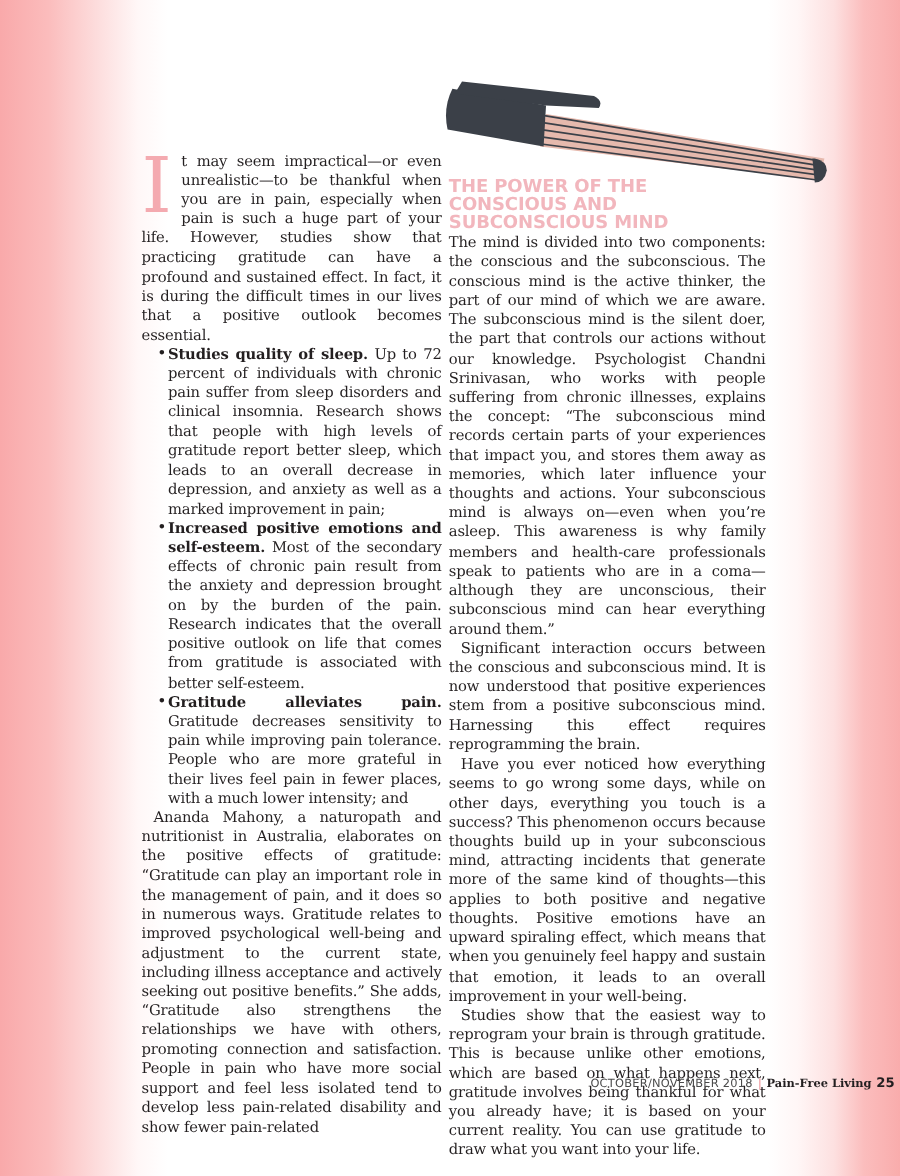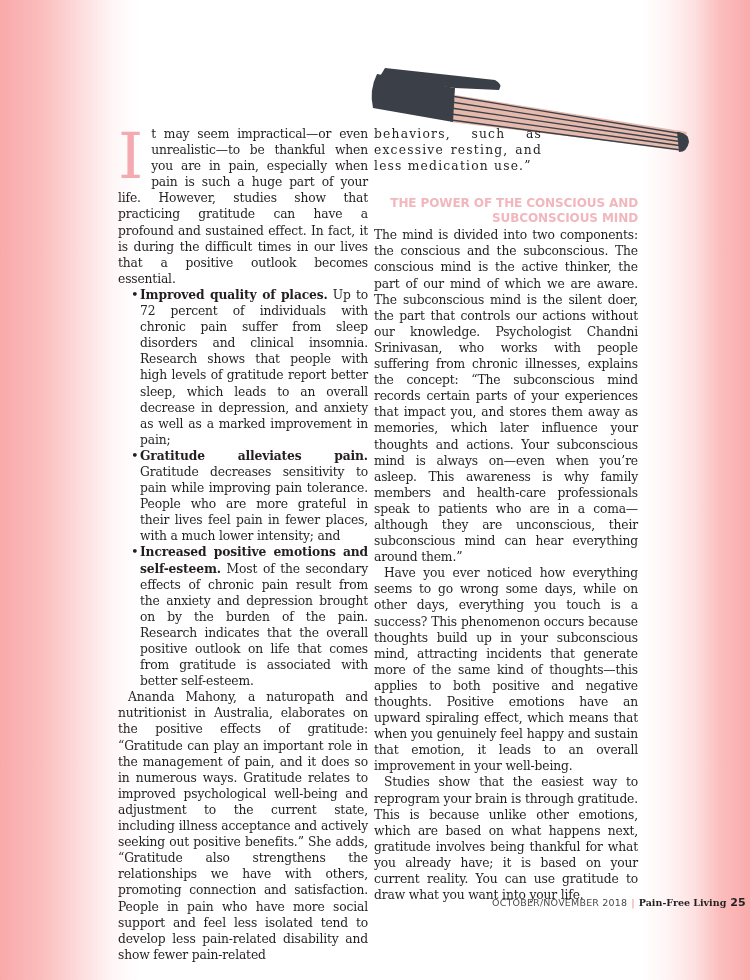--- a/index.html
+++ b/index.html
@@ -19,23 +19,23 @@
   .col-right { left: 374px; width: 264px; }
   .col p { margin: 0; }
   .indent { text-indent: 10px; }
   .dropcap {
     float: left; font-family: "DejaVu Serif", serif;
     font-size: 64px; line-height: 52px; color: #f4aab0;
     margin: 4px 8px 0 0; font-weight: normal;
   }
   .section-heading {
     font-family: "DejaVu Sans", sans-serif; font-weight: bold;
-    color: #f2b6bd; font-size: 12px; line-height: 15px;
+    color: #f2b6bd; font-size: 15px; line-height: 15px;
     text-transform: uppercase; letter-spacing: -0.1px;
-    margin: 16px 0 1px 0; text-align: right;
+    margin: 16px 0 1px 0; text-align: left;
   }
   ul.bullets { margin: 0; padding: 0 0 0 22px; list-style: none; }
   ul.bullets li { position: relative; }
   ul.bullets li::before {
     content: "•"; position: absolute; left: -9px; top: 0; font-size: 13px;
   }
   .lead { font-weight: bold; }
   .narrow { width: 168px; text-align: justify; letter-spacing: 1.2px; }
   .footer {
     position: absolute; left: 492px; top: 896px;
@@ -62,31 +62,31 @@
   <path d="M314 82 Q324 84 324 92 Q322 102 314 102 L312 82 Z" fill="#3b4048"></path>
   <path d="M12 24 L90 38 L88 72 L8 58 Q4 40 12 24 Z" fill="#3b4048"></path>
   <path d="M20 18 L130 30 Q138 34 134 40 L90 38 L14 28 Z" fill="#3b4048"></path>
 </svg>
 
 <div class="col col-left">
   <p>
     <span class="dropcap">I</span><span>t may seem impractical—or even unrealistic—to be thankful when you are in pain, especially when pain is such a huge part of your life. However, studies show that practicing gratitude can have a profound and sustained effect. In fact, it is during the difficult times in our lives that a positive outlook becomes essential.</span>
   </p>
   <ul class="bullets">
-    <li><span class="lead">Improved quality of places.</span><span> Up to 72 percent of individuals with chronic pain suffer from sleep disorders and clinical insomnia. Research shows that people with high levels of gratitude report better sleep, which leads to an overall decrease in depression, and anxiety as well as a marked improvement in pain;</span></li>
+    <li><span class="lead">Studies quality of sleep.</span><span> Up to 72 percent of individuals with chronic pain suffer from sleep disorders and clinical insomnia. Research shows that people with high levels of gratitude report better sleep, which leads to an overall decrease in depression, and anxiety as well as a marked improvement in pain;</span></li>
+    <li><span class="lead">Increased positive emotions and self-esteem.</span><span> Most of the secondary effects of chronic pain result from the anxiety and depression brought on by the burden of the pain. Research indicates that the overall positive outlook on life that comes from gratitude is associated with better self-esteem.</span></li>
     <li><span class="lead">Gratitude alleviates pain.</span><span> Gratitude decreases sensitivity to pain while improving pain tolerance. People who are more grateful in their lives feel pain in fewer places, with a much lower intensity; and</span></li>
-    <li><span class="lead">Increased positive emotions and self-esteem.</span><span> Most of the secondary effects of chronic pain result from the anxiety and depression brought on by the burden of the pain. Research indicates that the overall positive outlook on life that comes from gratitude is associated with better self-esteem.</span></li>
   </ul>
   <p class="indent">Ananda Mahony, a naturopath and nutritionist in Australia, elaborates on the positive effects of gratitude: “Gratitude can play an important role in the management of pain, and it does so in numerous ways. Gratitude relates to improved psychological well-being and adjustment to the current state, including illness acceptance and actively seeking out positive benefits.” She adds, “Gratitude also strengthens the relationships we have with others, promoting connection and satisfaction. People in pain who have more social support and feel less isolated tend to develop less pain-related disability and show fewer pain-related</p>
 </div>
 
 <div class="col col-right">
-  <p class="narrow">behaviors, such as excessive resting, and less medication use.”</p>
   <div class="section-heading" style="margin-top:22px">The Power of the Conscious and Subconscious Mind</div>
   <p>The mind is divided into two components: the conscious and the subconscious. The conscious mind is the active thinker, the part of our mind of which we are aware. The subconscious mind is the silent doer, the part that controls our actions without our knowledge. Psychologist Chandni Srinivasan, who works with people suffering from chronic illnesses, explains the concept: “The subconscious mind records certain parts of your experiences that impact you, and stores them away as memories, which later influence your thoughts and actions. Your subconscious mind is always on—even when you’re asleep. This awareness is why family members and health-care professionals speak to patients who are in a coma—although they are unconscious, their subconscious mind can hear everything around them.”</p>
+  <p class="indent">Significant interaction occurs between the conscious and subconscious mind. It is now understood that positive experiences stem from a positive subconscious mind. Harnessing this effect requires reprogramming the brain.</p>
   <p class="indent">Have you ever noticed how everything seems to go wrong some days, while on other days, everything you touch is a success? This phenomenon occurs because thoughts build up in your subconscious mind, attracting incidents that generate more of the same kind of thoughts—this applies to both positive and negative thoughts. Positive emotions have an upward spiraling effect, which means that when you genuinely feel happy and sustain that emotion, it leads to an overall improvement in your well-being.</p>
   <p class="indent">Studies show that the easiest way to reprogram your brain is through gratitude. This is because unlike other emotions, which are based on what happens next, gratitude involves being thankful for what you already have; it is based on your current reality. You can use gratitude to draw what you want into your life.</p>
 
 </div>
 
 <div class="footer">
   <span class="date">OCTOBER/NOVEMBER 2018</span><span class="sep">|</span><span class="mag">Pain-Free Living</span><span class="num">25</span>
 </div>
 
 </body></html>

